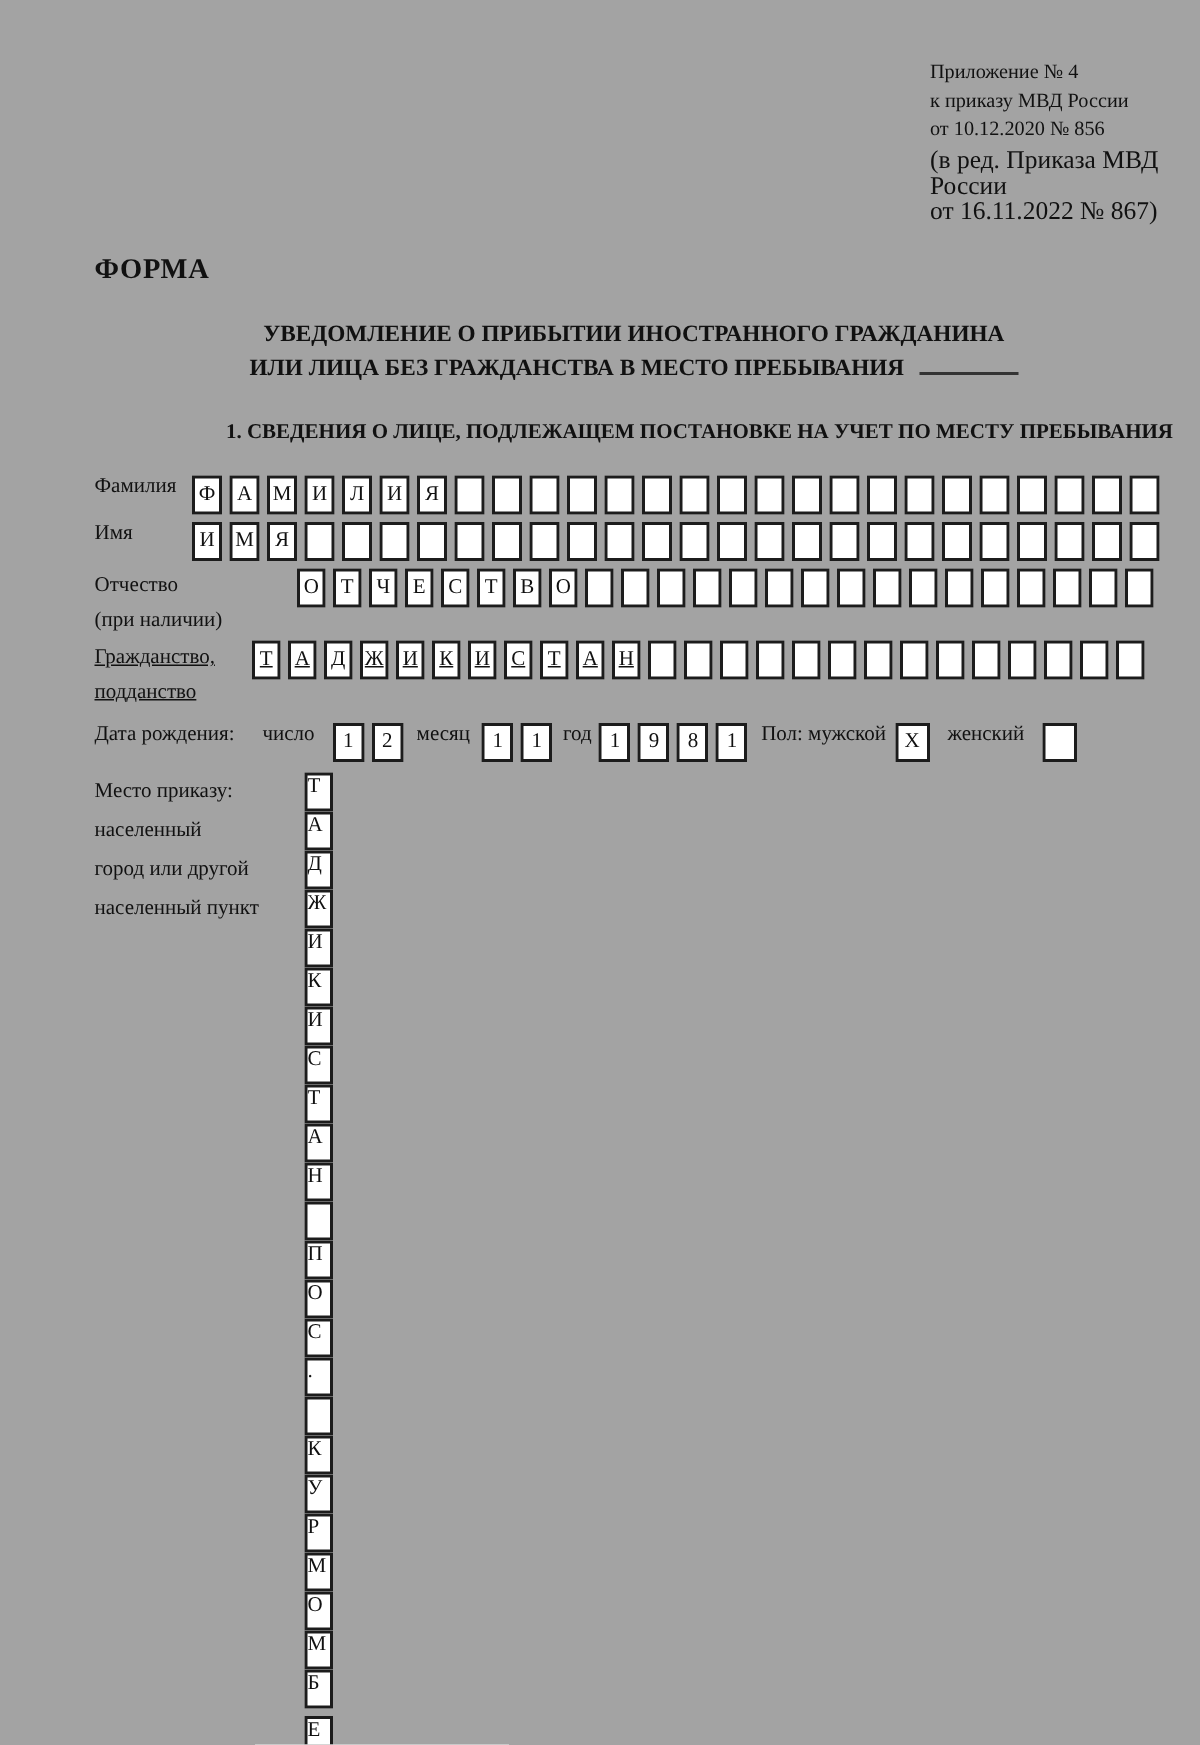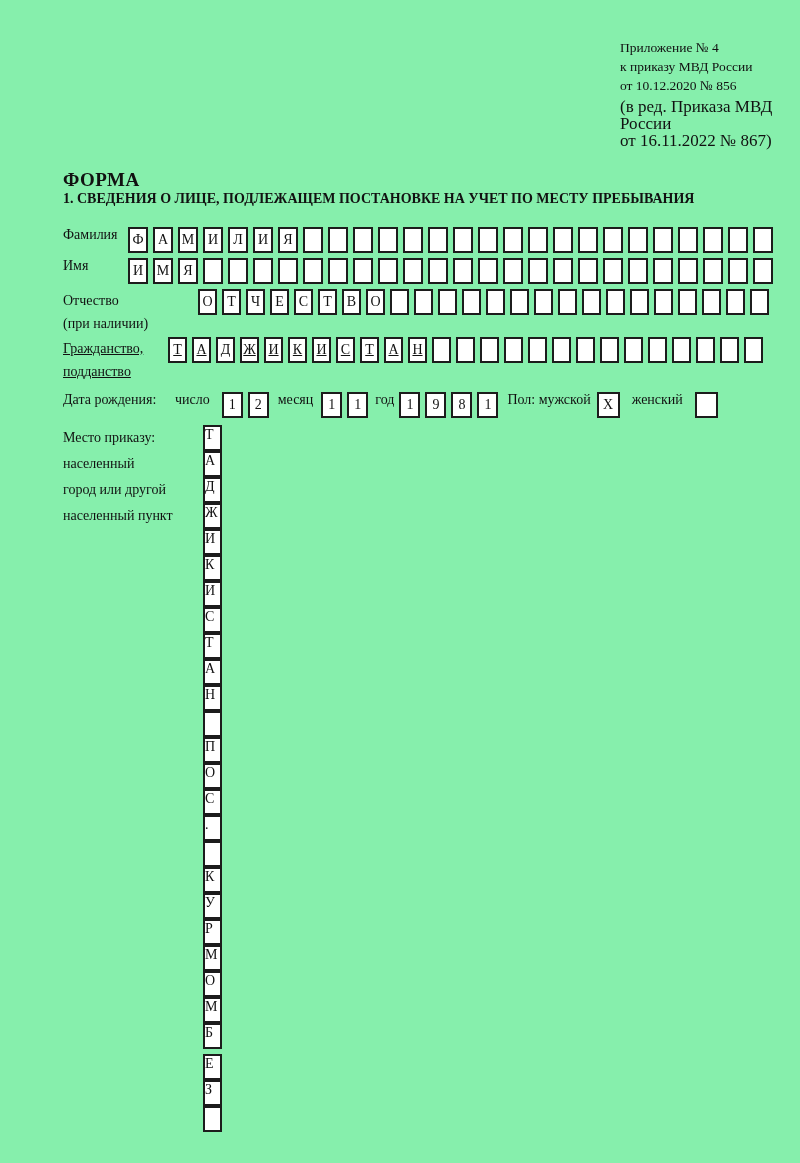--- a/index.html
+++ b/index.html
@@ -1,36 +1,36 @@
 <!DOCTYPE html>
 <html><head>
 <meta charset="utf-8">
 <style>
   html,body{margin:0;padding:0;background:#e8e8e8;}
   .page{
     position:relative;
     width:800px;height:1163px;
     margin:0 auto;
-    background:#86efac;
+    background:#a3a3a3;
     color:#111;
     font-family:"Liberation Serif","DejaVu Serif",serif;
     font-size:14px;
     box-sizing:border-box;
     padding:0 18px 0 63px;
     overflow:hidden;
   }
   
   .corner{margin-top:38px;margin-left:557px;line-height:19px;font-size:13.5px;}
   .corner .sub{font-size:17px;line-height:17px;}
   .corner .sub.first{margin-top:3px;}
   .forma{margin-top:20px;text-align:left;padding-right:14px;font-weight:bold;font-size:19px;letter-spacing:.5px;}
   
   .title{margin-top:20px;text-align:center;font-weight:bold;font-size:15.5px;line-height:23px;}
   .blank{display:inline-block;width:66px;border-bottom:2px solid #333;margin-left:10px;vertical-align:baseline;}
-  .sec1{text-align:left;font-weight:bold;font-size:14px;}
+  .sec1{margin-top:24px;text-align:right;font-weight:bold;font-size:14px;}
   
   .frow{display:flex;align-items:flex-start;}
   .frow.top{align-items:flex-start;}
   .lab{white-space:nowrap;}
   .stack span{display:block;}
   
   .cells{display:inline-flex;flex:none;}
   .cell{
     flex:none;box-sizing:border-box;
     width:20px;height:26px;
@@ -64,20 +64,24 @@
 
   <div class="corner">
     <div>Приложение № 4</div>
     <div>к приказу МВД России</div>
     <div>от 10.12.2020 № 856</div>
     <div class="sub first">(в ред. Приказа МВД России</div>
     <div class="sub">от 16.11.2022 № 867)</div>
   </div>
   <div class="forma">ФОРМА</div>
 
+  <div class="title">
+    <div>УВЕДОМЛЕНИЕ О ПРИБЫТИИ ИНОСТРАННОГО ГРАЖДАНИНА</div>
+    <div><span>ИЛИ ЛИЦА БЕЗ ГРАЖДАНСТВА В МЕСТО ПРЕБЫВАНИЯ</span><span class="blank"></span></div>
+  </div>
 
   <div class="sec1">1. СВЕДЕНИЯ О ЛИЦЕ, ПОДЛЕЖАЩЕМ ПОСТАНОВКЕ НА УЧЕТ ПО МЕСТУ ПРЕБЫВАНИЯ</div>
 
   <div class="frow r-surname">
     <span class="lab" style="width:65px;">Фамилия</span>
     <span class="cells fam">
         <span class="cell filled">Ф</span>
         <span class="cell filled">А</span>
         <span class="cell filled">М</span>
         <span class="cell filled">И</span>

